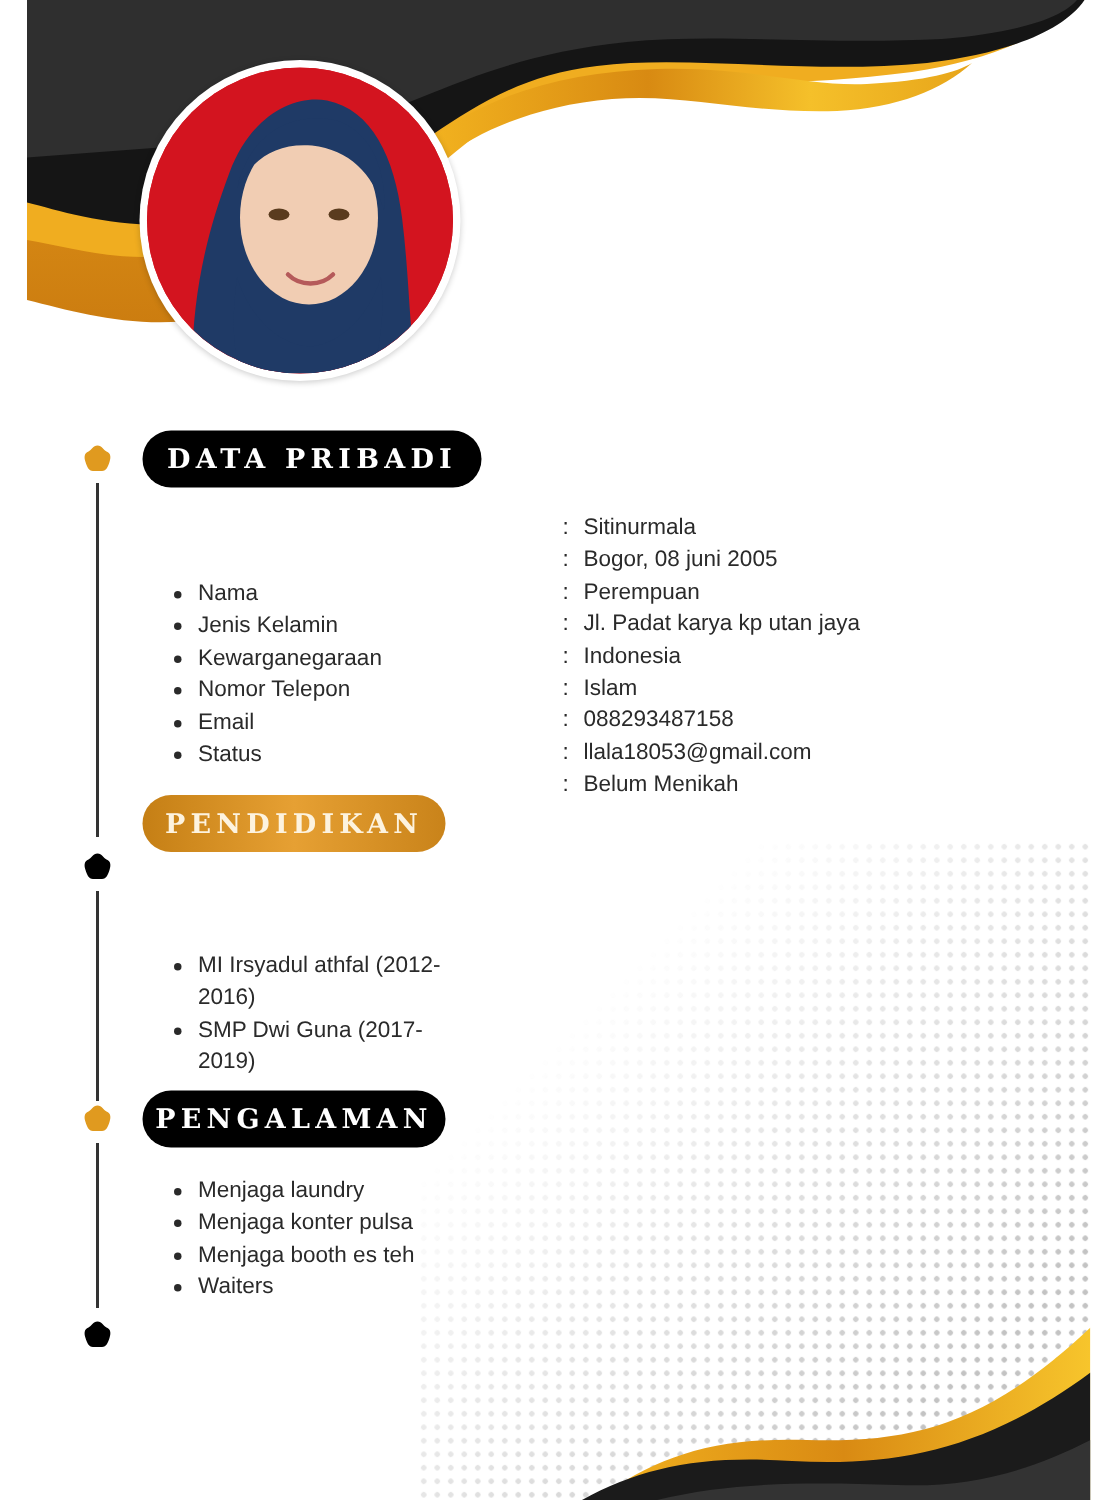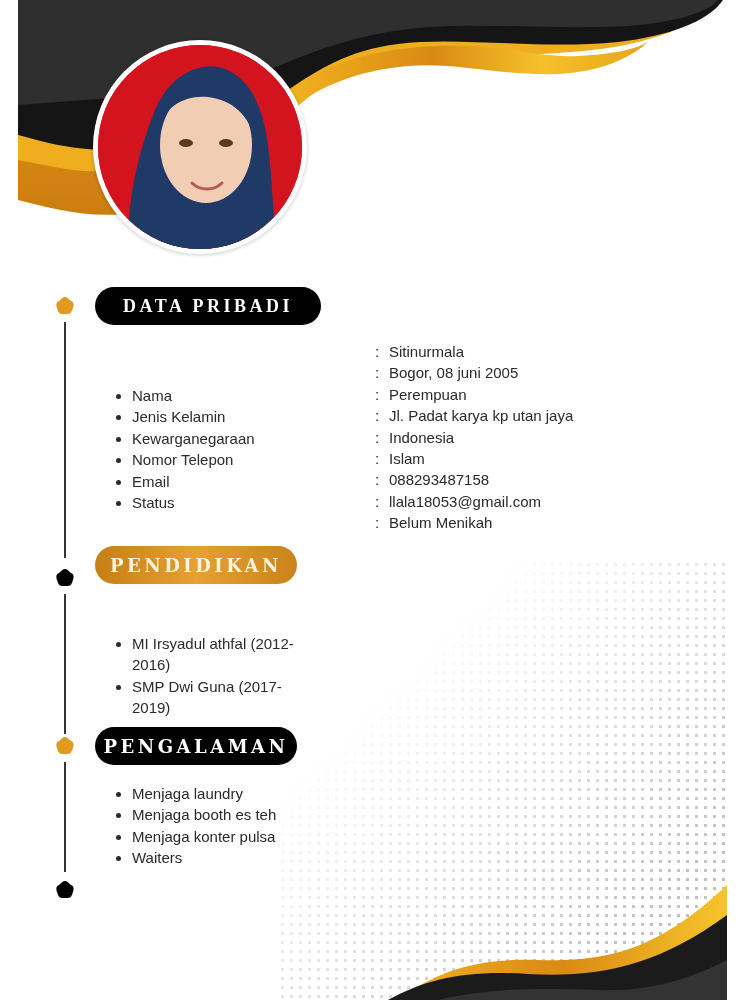--- a/index.html
+++ b/index.html
@@ -118,21 +118,21 @@
   <svg class="marker" style="top:568px;" viewBox="0 0 20 20">
     <path d="M10,1 C13,1 14,4 16,5 C19,6 19,9 18,12 C17,15 16,18 13,18 L7,18 C4,18 3,15 2,12 C1,9 1,6 4,5 C6,4 7,1 10,1 Z" fill="#000"></path>
   </svg>
   <svg class="marker" style="top:736px;" viewBox="0 0 20 20">
     <path d="M10,1 C13,1 14,4 16,5 C19,6 19,9 18,12 C17,15 16,18 13,18 L7,18 C4,18 3,15 2,12 C1,9 1,6 4,5 C6,4 7,1 10,1 Z" fill="#e09a1f"></path>
   </svg>
   <svg class="marker" style="top:880px;" viewBox="0 0 20 20">
     <path d="M10,1 C13,1 14,4 16,5 C19,6 19,9 18,12 C17,15 16,18 13,18 L7,18 C4,18 3,15 2,12 C1,9 1,6 4,5 C6,4 7,1 10,1 Z" fill="#000"></path>
   </svg>
 
-  <div class="section-pill pill-black" style="top:287px;width:226px;font-family:Liberation Serif, serif;">DATA PRIBADI</div>
+  <div class="section-pill pill-black" style="top:287px;width:226px;">DATA PRIBADI</div>
 
   <ul class="list" style="top:341px;margin-top:44px;">
     <li>Nama</li>
     <li>Jenis Kelamin</li>
     <li>Kewarganegaraan</li>
     <li>Nomor Telepon</li>
     <li>Email</li>
     <li>Status</li>
   </ul>
 
@@ -168,29 +168,29 @@
     <li>
         <span class="colon">:</span>
         <span>llala18053@gmail.com</span>
       </li>
     <li>
         <span class="colon">:</span>
         <span>Belum Menikah</span>
       </li>
   </ul>
 
-  <div class="section-pill pill-gold" style="top:546px;width:202px;">PENDIDIKAN</div>
+  <div class="section-pill pill-gold" style="top:530px;width:202px;">PENDIDIKAN</div>
 
   <ul class="list" style="top:616px;width:190px;margin-top:17px;">
     <li>MI Irsyadul athfal (2012-2016)</li>
     <li>SMP Dwi Guna (2017-2019)</li>
   </ul>
 
   <div class="section-pill pill-black" style="top:727px;width:202px;text-align:right;">PENGALAMAN</div>
 
   <ul class="list" style="top:783px;">
     <li>Menjaga laundry</li>
+    <li>Menjaga konter pulsa</li>
     <li>Menjaga booth es teh</li>
-    <li>Menjaga konter pulsa</li>
     <li>Waiters</li>
   </ul>
 
 </div>
 
 </body></html>

